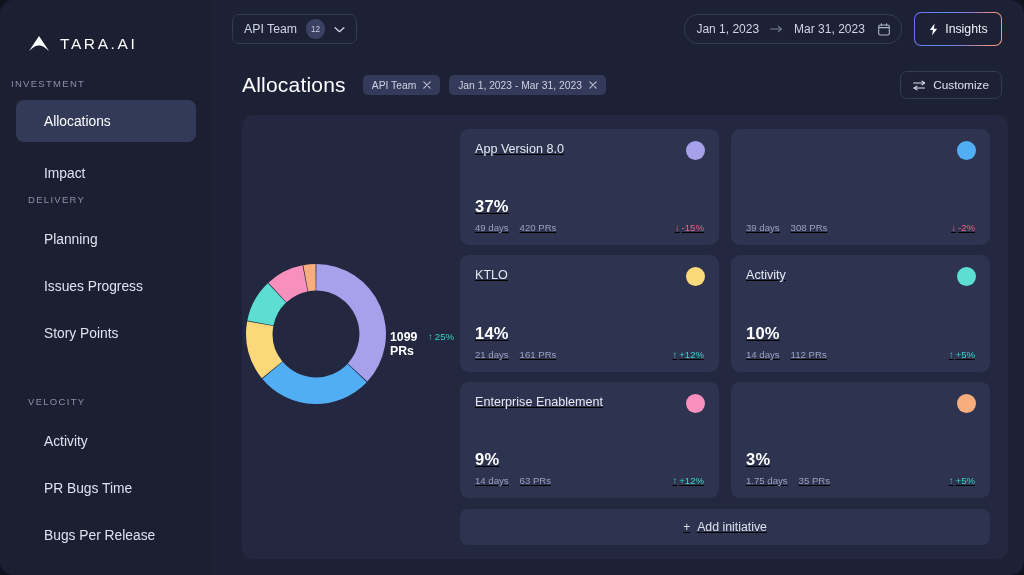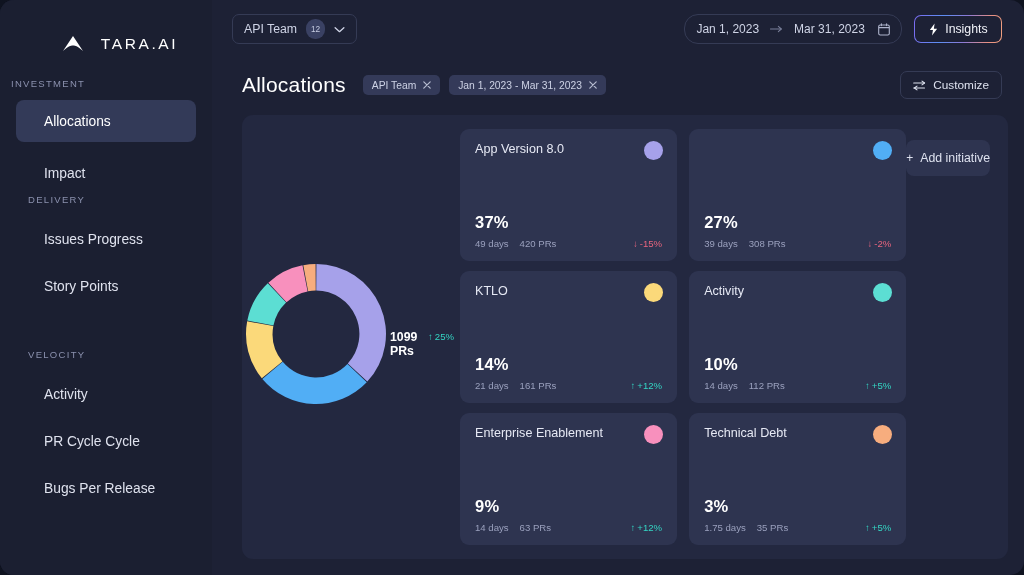--- a/index.html
+++ b/index.html
@@ -20,24 +20,23 @@
 
   
   .sidebar {
     width: 212px; height: 100%;
     background: #1b1f31;
     flex: 0 0 212px;
     padding: 0 0 0 0;
     position: relative;
   }
   .logo-row {
-    display: flex; align-items: center; gap: 17px;
+    display: flex; align-items: center; gap: 10px;
     padding: 26px 0 0 28px;
     height: 62px;
-    justify-content: center;
   }
   .logo-mark { width: 22px; height: 18px; display: block; }
   .logo-text {
     color: #ffffff; font-size: 15.5px; letter-spacing: 2.6px; font-weight: 400;
   }
   .nav-group-label {
     color: #8b91ae; font-size: 9.5px; letter-spacing: 1.3px;
     padding: 0 0 0 28px; text-transform: uppercase;
   }
   .grp-investment { margin-top: 16px; padding-left: 11px; }
@@ -82,21 +81,21 @@
   .date-range {
     display: flex; align-items: center; gap: 11px;
     height: 30px; padding: 0 11px;
     border: 1px solid #353b55; border-radius: 14px;
     color: #cfd4e6; font-size: 12px; cursor: pointer;
     margin-right: 12px;
   }
   .arrow-ico { width: 13px; height: 8px; opacity: .75; }
   .cal-ico { width: 12px; height: 13px; margin-left: 2px; }
   .insights-btn {
-    position: relative; height: 28px; border-radius: 7px;
+    position: relative; height: 34px; border-radius: 7px;
     padding: 1.4px; cursor: pointer;
     background: linear-gradient(100deg,#7b6bf0 0%,#5d8ef2 32%,#8b7ad6 58%,#e78f83 84%,#f0a07e 100%);
   }
   .insights-inner {
     height: 100%; border-radius: 6px; background: #1d2135;
     display: flex; align-items: center; gap: 6px;
     padding: 0 13px; color: #f0f2f8; font-size: 12.3px;
   }
   .bolt { width: 11px; height: 13px; }
 
@@ -131,21 +130,21 @@
   .donut-col {
     flex: 0 0 212px;
     display: flex; flex-direction: row;
     align-items: center; justify-content: center;
     padding-bottom: 6px;
   }
   .donut-wrap { position: relative; width: 148px; height: 148px; }
   .donut-total { color: #ffffff; font-size: 12.3px; font-weight: 700; margin-top: 20px; }
   .donut-delta { color: #34d6c4; font-size: 9.6px; margin-top: 5px; display: flex; gap: 2px; align-items: center; }
 
-  .cards-col { flex: 1; min-width: 0; padding: 14px 18px 14px 6px; display: flex; flex-direction: row; }
+  .cards-col { flex: 1; min-width: 0; padding: 14px 18px 14px 6px; display: flex; flex-direction: column; text-decoration: underline; }
   .cards-grid {
     display: grid;
     grid-template-columns: 1fr 1fr;
     gap: 10px 12px;
     flex: 1;
   }
   .card {
     background: #2e3450; border-radius: 9px;
     padding: 13px 15px 12px 15px;
     display: flex; flex-direction: column;
@@ -195,34 +194,37 @@
       </div>
       <div class="nav-spacer-sm"></div>
       <div class="nav-item">
         <span>Impact</span>
       </div>
     </div>
 
     <div class="nav-group-label grp-delivery">DELIVERY</div>
     <div class="nav-list-delivery">
       <div class="nav-item">
+        <span>Planning</span>
+      </div>
+      <div class="nav-item">
         <span>Issues Progress</span>
       </div>
       <div class="nav-item">
         <span>Story Points</span>
       </div>
     </div>
 
     <div class="nav-group-label grp-velocity">VELOCITY</div>
     <div class="nav-list-velocity">
       <div class="nav-item">
         <span>Activity</span>
       </div>
       <div class="nav-item">
-        <span>PR Cycle Cycle</span>
+        <span>PR Bugs Time</span>
       </div>
       <div class="nav-item">
         <span>Bugs Per Release</span>
       </div>
 
     </div>
   </aside>
 
   <section class="main">
 
@@ -323,21 +325,20 @@
                   <span class="card-delta delta-down">
                     <span>↓</span>
                     <span>-15%</span>
                   </span>
                 </div>
               </div>
             </div>
             <div class="card">
               <div class="card-dot" style="background:#51aef5"></div>
               <div class="card-foot">
-                <div class="card-pct">27%</div>
                 <div class="card-meta-row">
                   <span class="card-meta">39 days</span>
                   <span class="card-meta">308 PRs</span>
                   <span class="card-delta delta-down">
                     <span>↓</span>
                     <span>-2%</span>
                   </span>
                 </div>
               </div>
             </div>
@@ -380,21 +381,20 @@
                   <span class="card-meta">14 days</span>
                   <span class="card-meta">63 PRs</span>
                   <span class="card-delta delta-up">
                     <span>↑</span>
                     <span>+12%</span>
                   </span>
                 </div>
               </div>
             </div>
             <div class="card">
-              <div class="card-title">Technical Debt</div>
               <div class="card-dot" style="background:#f7ad7e"></div>
               <div class="card-foot">
                 <div class="card-pct">3%</div>
                 <div class="card-meta-row">
                   <span class="card-meta">1.75 days</span>
                   <span class="card-meta">35 PRs</span>
                   <span class="card-delta delta-up">
                     <span>↑</span>
                     <span>+5%</span>
                   </span>

